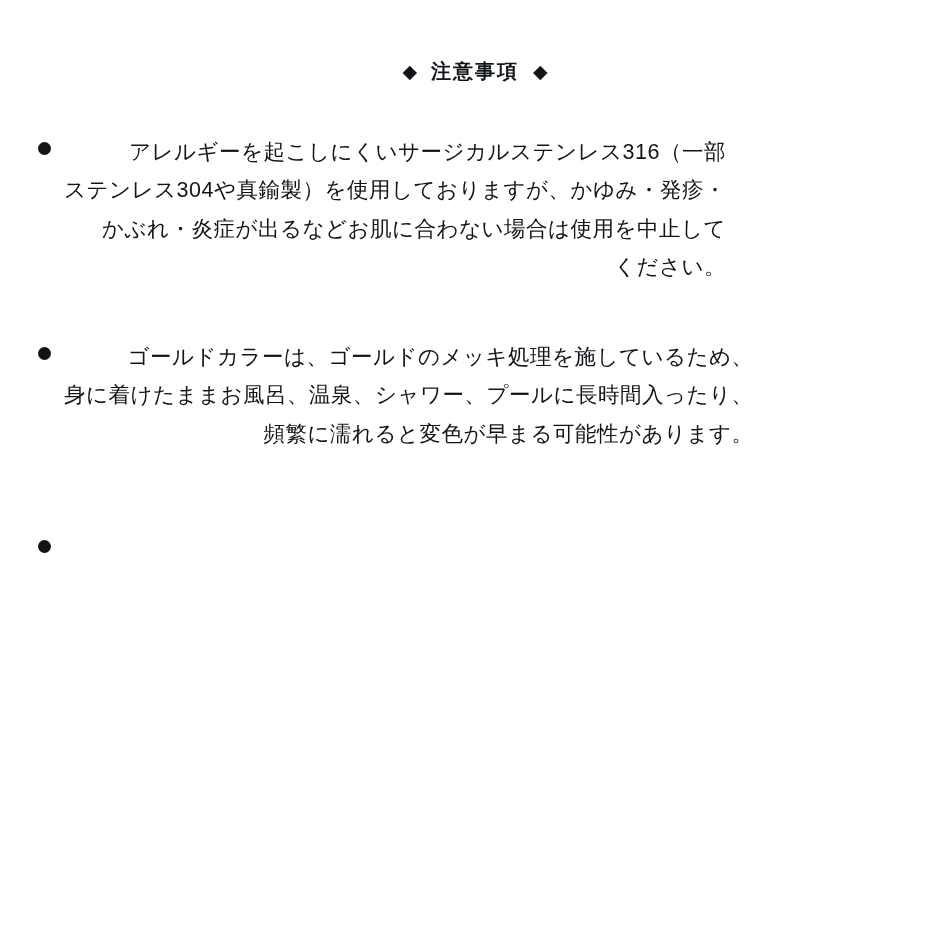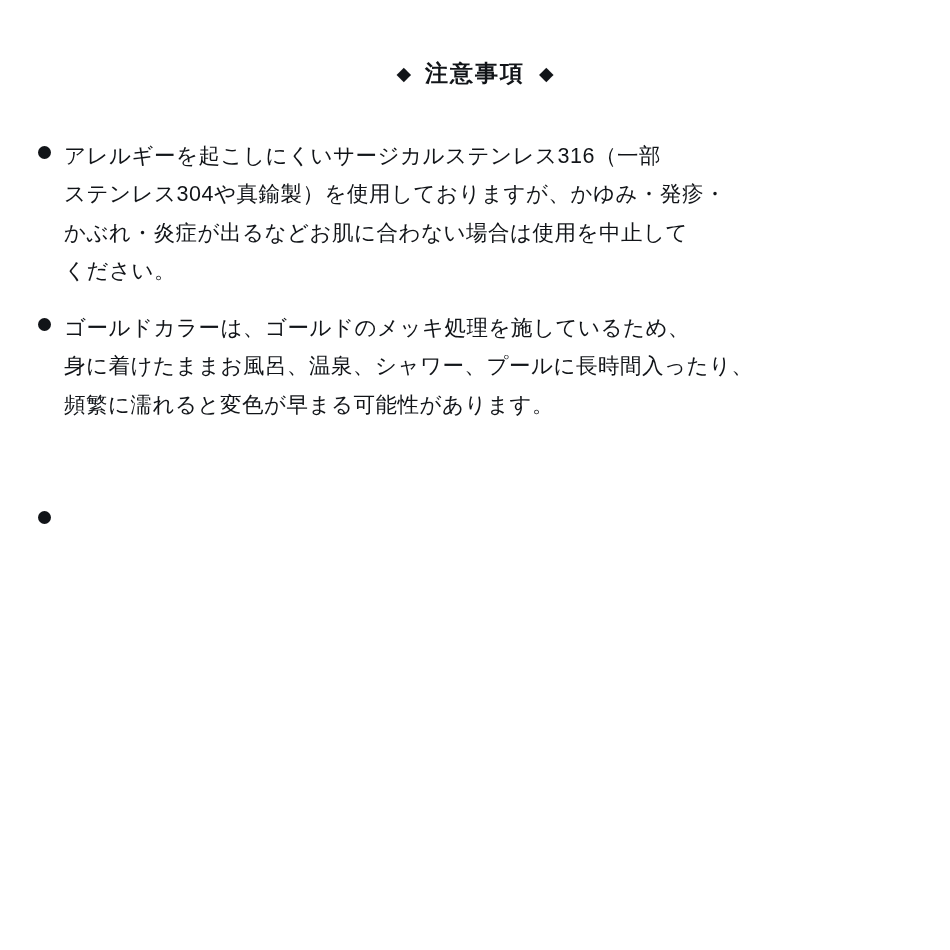--- a/index.html
+++ b/index.html
@@ -21,21 +21,21 @@
     position: relative;
   }
   .title-row {
     display: flex;
     align-items: center;
     justify-content: center;
     gap: 14px;
     margin-top: 58px;
   }
   .title-text {
-    font-size: 23px;
+    font-size: 20px;
     font-weight: 700;
     letter-spacing: 2px;
     color: #111418;
   }
   .diamond {
     font-size: 19px;
     line-height: 1;
     color: #111418;
   }
   .notes {
@@ -44,41 +44,42 @@
     list-style: none;
     margin-top: 48px;
   }
   .note {
     display: flex;
     align-items: flex-start;
     padding-left: 38px;
     padding-right: 40px;
   }
   .note + .note {
-    margin-top: 19px;
+    margin-top: 52px;
   }
   .note-gap-large {
     margin-top: 78px !important;
   }
   .bullet {
     flex: 0 0 auto;
     width: 13px;
     height: 13px;
     border-radius: 50%;
     background: #111418;
     margin-top: 9px;
     margin-right: 13px;
   }
   .note-body {
     font-size: 21.5px;
     line-height: 1.78;
     letter-spacing: 0.5px;
     color: #111418;
     font-weight: 500;
     white-space: pre-line;
+    text-align: right;
   }
 </style>
 </head>
 <body>
 
 <div class="page">
 
   <div class="title-row">
     <span class="diamond">◆</span>
     <span class="title-text">注意事項</span>

